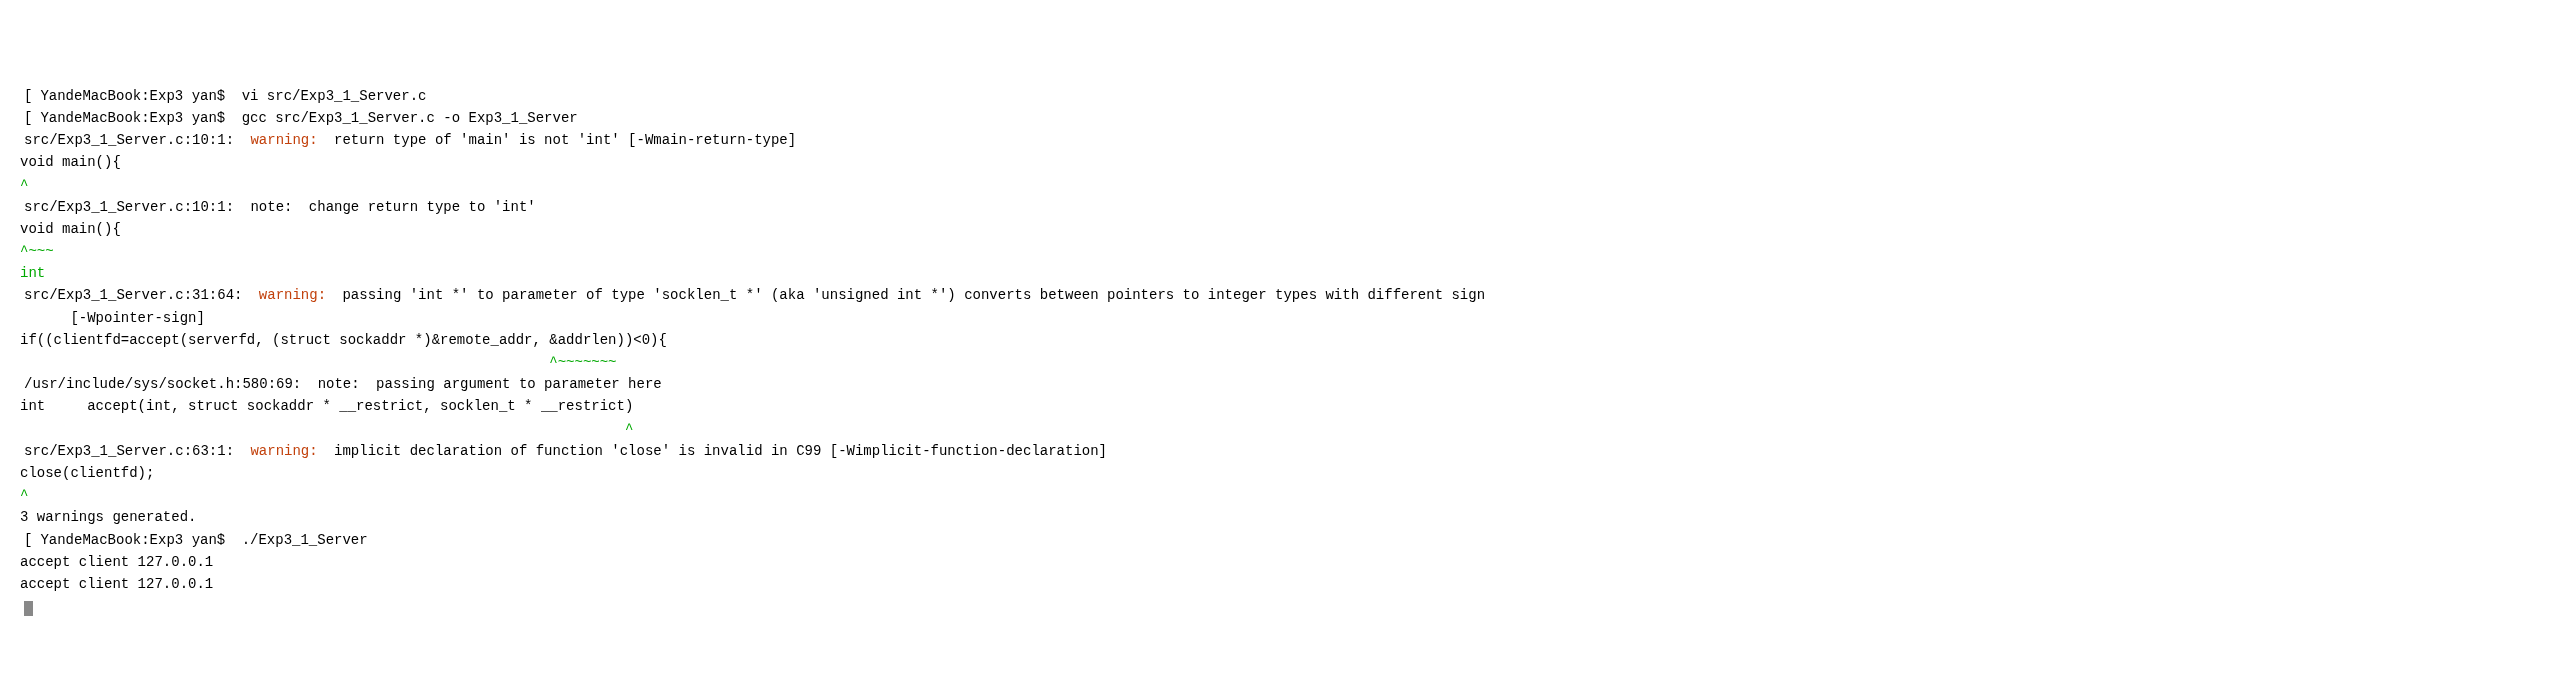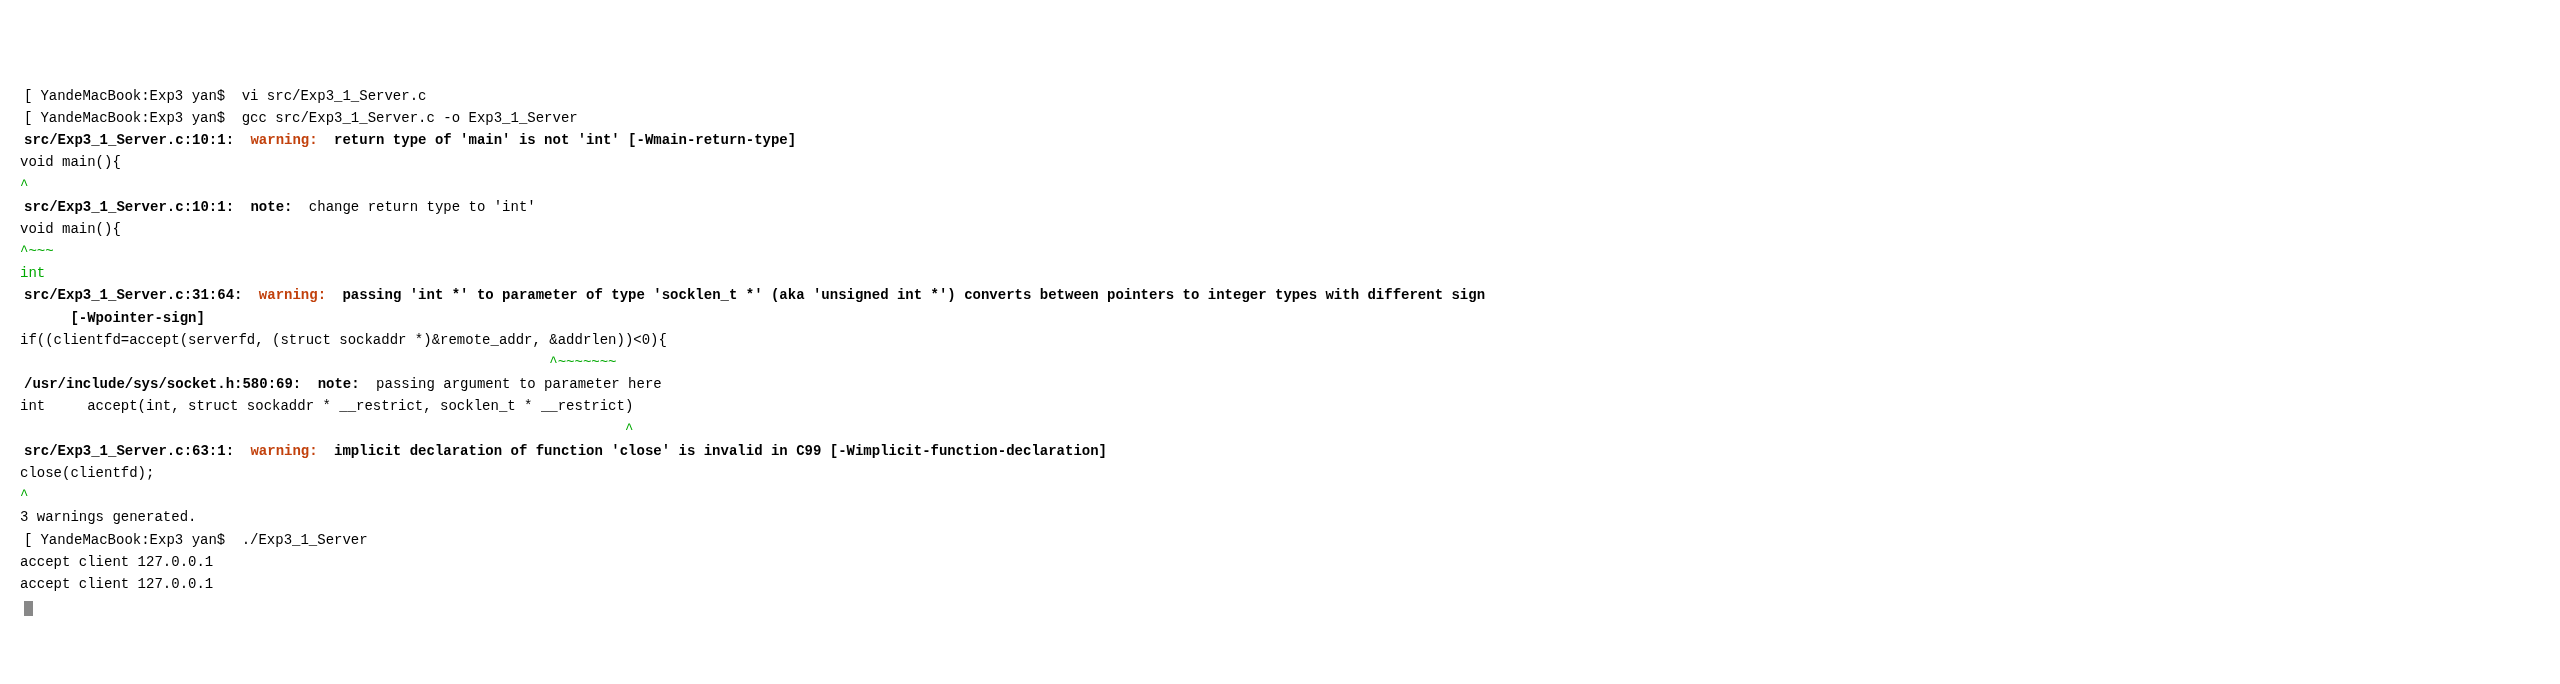--- a/index.html
+++ b/index.html
@@ -10,21 +10,21 @@
     body {
       font-family: Menlo, Monaco, "Courier New", monospace;
       font-size: 14px;
       line-height: 1.3;
       background: #ffffff;
       color: #000000;
       white-space: pre;
       padding: 2px 4px;
     }
     .bold {
-      font-weight: bold;
+      font-weight: normal;
     }
     .magenta {
       color: #c2410c;
     }
     .green {
       color: #00a800;
     }
     .dark {
       color: #000000;
       text-align: right;

